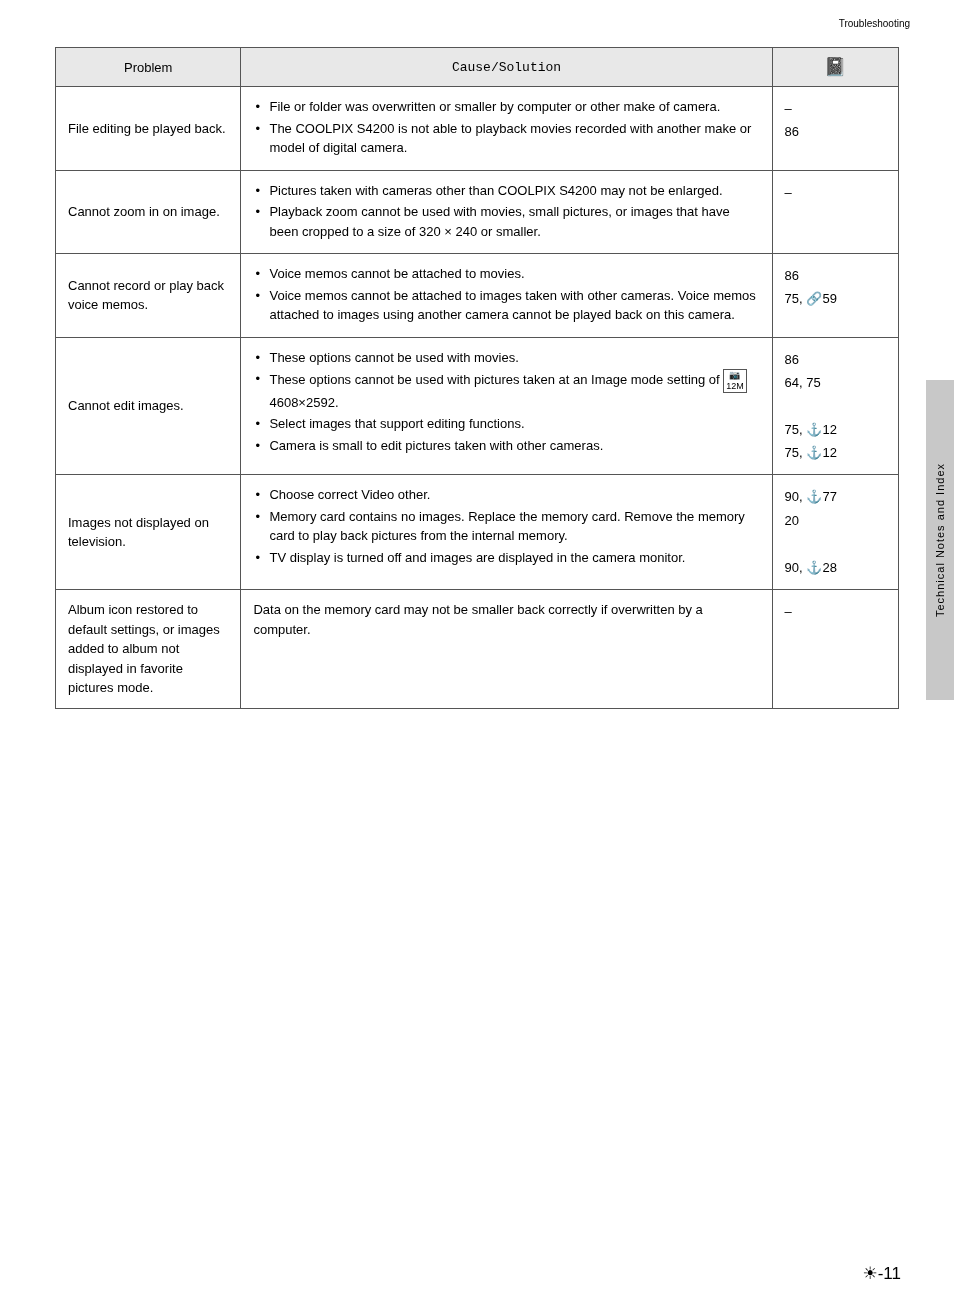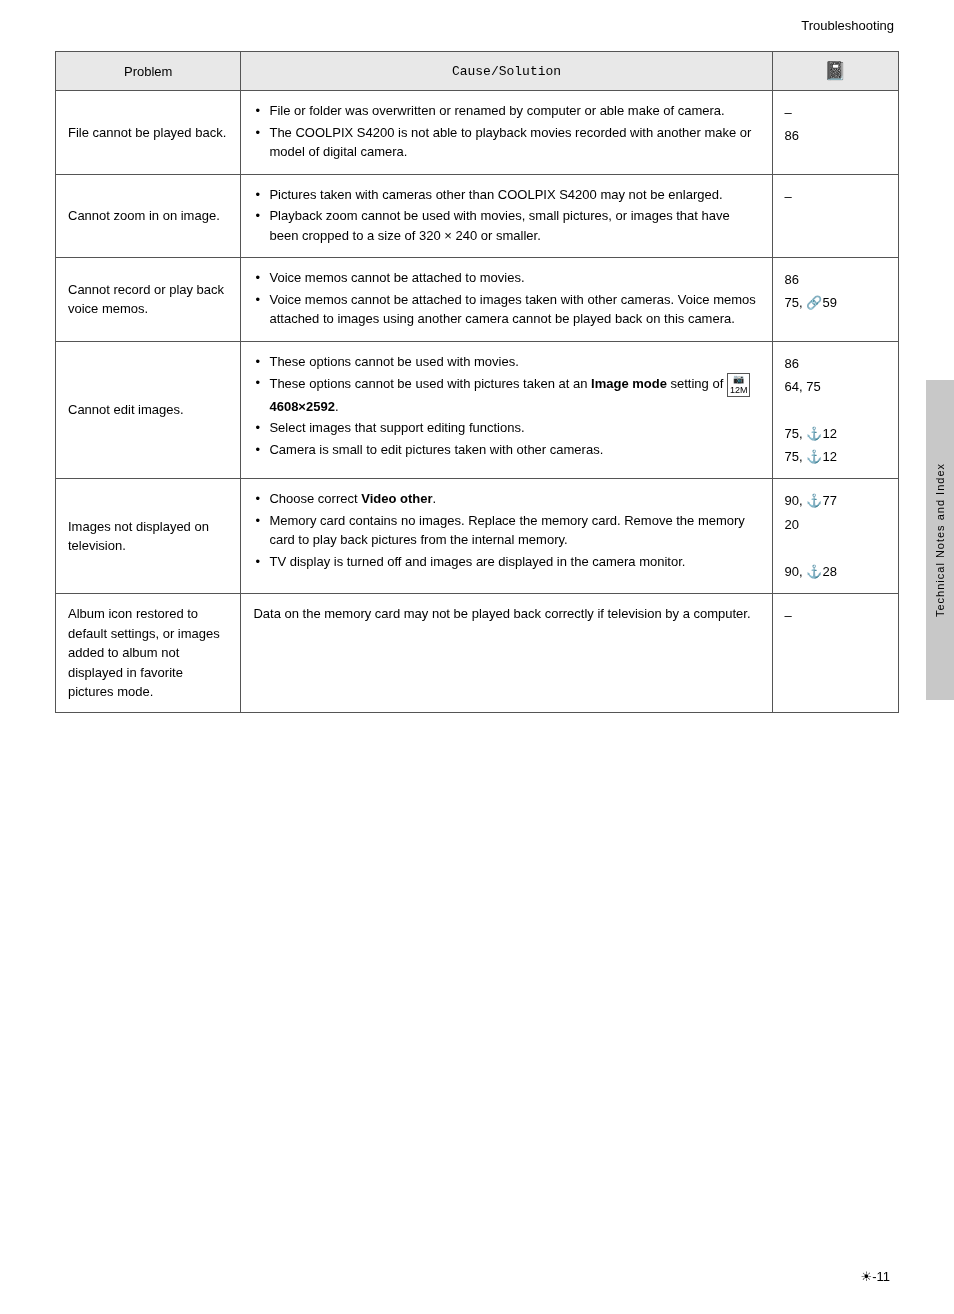--- a/index.html
+++ b/index.html
@@ -8,22 +8,22 @@
       font-size: 13px;
       background: #fff;
       color: #000;
       width: 954px;
       min-height: 1314px;
       position: relative;
     }
 
     .page-header {
       text-align: right;
-      padding: 18px 60px 8px 0;
-      font-size: 13px;
+      padding: 18px 44px 8px 0;
+      font-size: 10px;
     }
 
     .main-content {
       padding: 10px 55px 40px 55px;
     }
 
     .section-title {
       font-size: 17px;
       font-weight: bold;
       margin-bottom: 10px;
@@ -109,25 +109,25 @@
       writing-mode: vertical-rl;
       transform: rotate(180deg);
       font-size: 11px;
       letter-spacing: 1px;
       color: #000;
     }
 
     .page-footer {
       position: absolute;
       bottom: 30px;
-      right: 64px;
-      font-size: 13px;
-    }
-
-    .bold { font-weight: bold; margin-top: 40px; }
+      right: 53px;
+      font-size: 17px;
+    }
+
+    .bold { font-weight: normal; margin-top: 40px; }
   </style>
 </head>
 <body>
 
 <div class="page-header">
   <span>Troubleshooting</span>
 </div>
 
 <div class="main-content">
 
@@ -137,24 +137,24 @@
         <th class="col-problem">Problem</th>
         <th class="col-cause">Cause/Solution</th>
         <th class="col-ref">
           <span style="font-size:18px;">📓</span>
         </th>
       </tr>
     </thead>
     <tbody>
 
       <tr>
-        <td class="problem-cell">File cannot be played back.</td>
-        <td>
-          <ul class="cause-list">
-            <li>File or folder was overwritten or renamed by computer or able make of camera.</li>
+        <td class="problem-cell">File editing be played back.</td>
+        <td>
+          <ul class="cause-list">
+            <li>File or folder was overwritten or smaller by computer or other make of camera.</li>
             <li>The COOLPIX S4200 is not able to playback movies recorded with another make or model of digital camera.</li>
           </ul>
         </td>
         <td class="ref-cell">–<br>86</td>
       </tr>
 
       <tr>
         <td class="problem-cell">Cannot zoom in on image.</td>
         <td>
           <ul class="cause-list">
@@ -199,21 +199,21 @@
             <li>Choose correct <span class="bold">Video other</span>.</li>
             <li>Memory card contains no images. Replace the memory card. Remove the memory card to play back pictures from the internal memory.</li>
             <li>TV display is turned off and images are displayed in the camera monitor.</li>
           </ul>
         </td>
         <td class="ref-cell">90, ⚓77<br>20<br><br>90, ⚓28</td>
       </tr>
 
       <tr>
         <td class="problem-cell">Album icon restored to default settings, or images added to album not displayed in favorite pictures mode.</td>
-        <td>Data on the memory card may not be played back correctly if television by a computer.</td>
+        <td>Data on the memory card may not be smaller back correctly if overwritten by a computer.</td>
         <td class="ref-cell">–</td>
       </tr>
     </tbody>
   </table>
 </div>
 
 <div class="side-tab">
   <span class="side-tab-text">Technical Notes and Index</span>
 </div>
 

